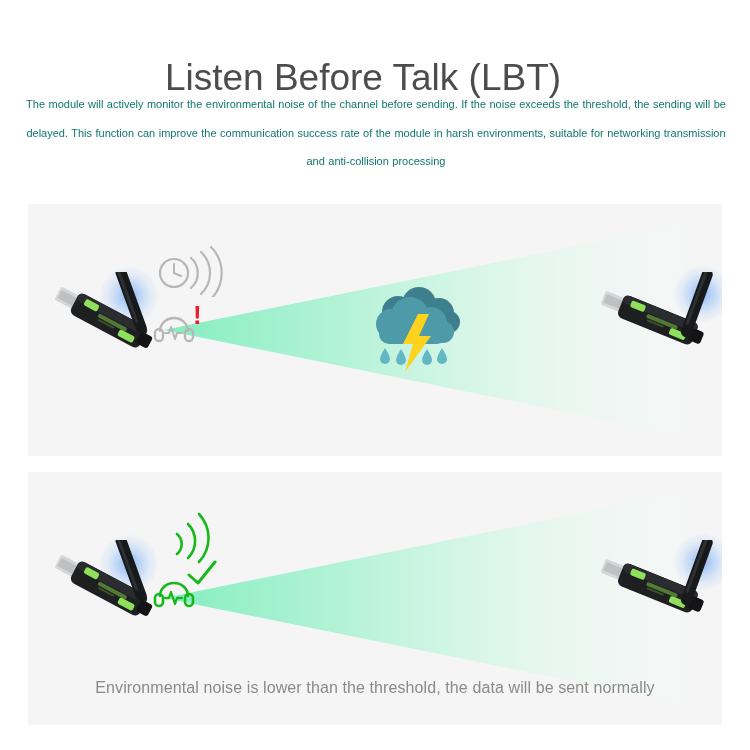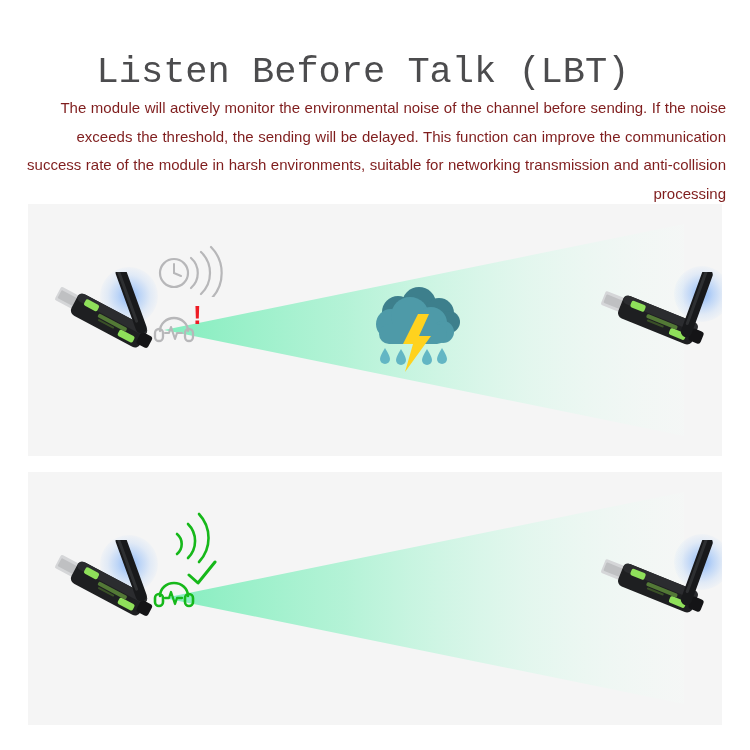--- a/index.html
+++ b/index.html
@@ -13,40 +13,39 @@
     position: relative;
     overflow: hidden;
     font-family: "Liberation Sans", sans-serif;
     -webkit-font-smoothing: antialiased;
   }
 
   
   #page-title {
     position: absolute;
     left: 0;
-    top: 26px;
+    top: 32px;
     width: 726px;
     text-align: center;
     font-size: 37px;
     line-height: 42px;
     font-weight: 400;
     color: #4c4c4e;
     letter-spacing: 0px;
-    font-family: Liberation Mono, monospace;
   }
 
   #intro-paragraph {
     position: absolute;
     left: 26px;
     top: 79px;
     width: 700px;
-    font-size: 15px;
+    font-size: 11px;
     line-height: 28.5px;
-    color: #7f1d1d;
-    text-align: right;
+    color: #0f766e;
+    text-align: center;
     word-spacing: 0.4px;
   }
 
   
   .panel {
     position: absolute;
     left: 28px;
     width: 694px;
     background: #f5f5f5;
     overflow: hidden;
@@ -288,13 +287,14 @@
       <rect x="53" y="46" width="33" height="4" rx="1.5" fill="#5d8a3a" opacity="0.85"></rect>
       <rect x="55" y="51" width="18" height="2" rx="1" fill="#46652b" opacity="0.7"></rect>
       <rect x="100" y="42" width="13" height="13" rx="3" fill="#141416"></rect>
     </g>
     <g transform="rotate(20 100 40)">
       <rect x="96" y="-6" width="11" height="72" rx="5.5" fill="#18191b"></rect>
       <rect x="98" y="-4" width="3" height="58" rx="1.5" fill="#333437" opacity="0.8"></rect>
     </g>
   </svg>
 
+  <div class="panel-caption">Environmental noise is lower than the threshold, the data will be sent normally</div>
 </section>
 
 </body></html>

